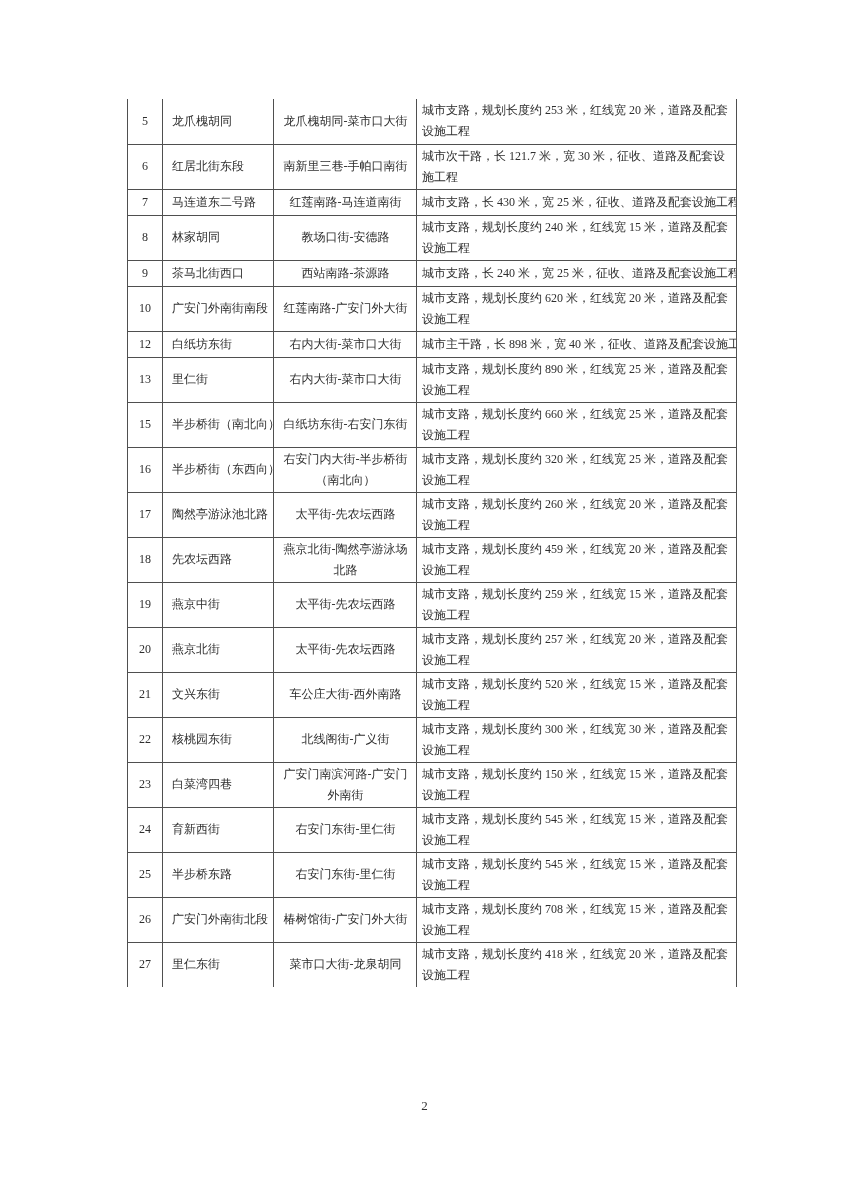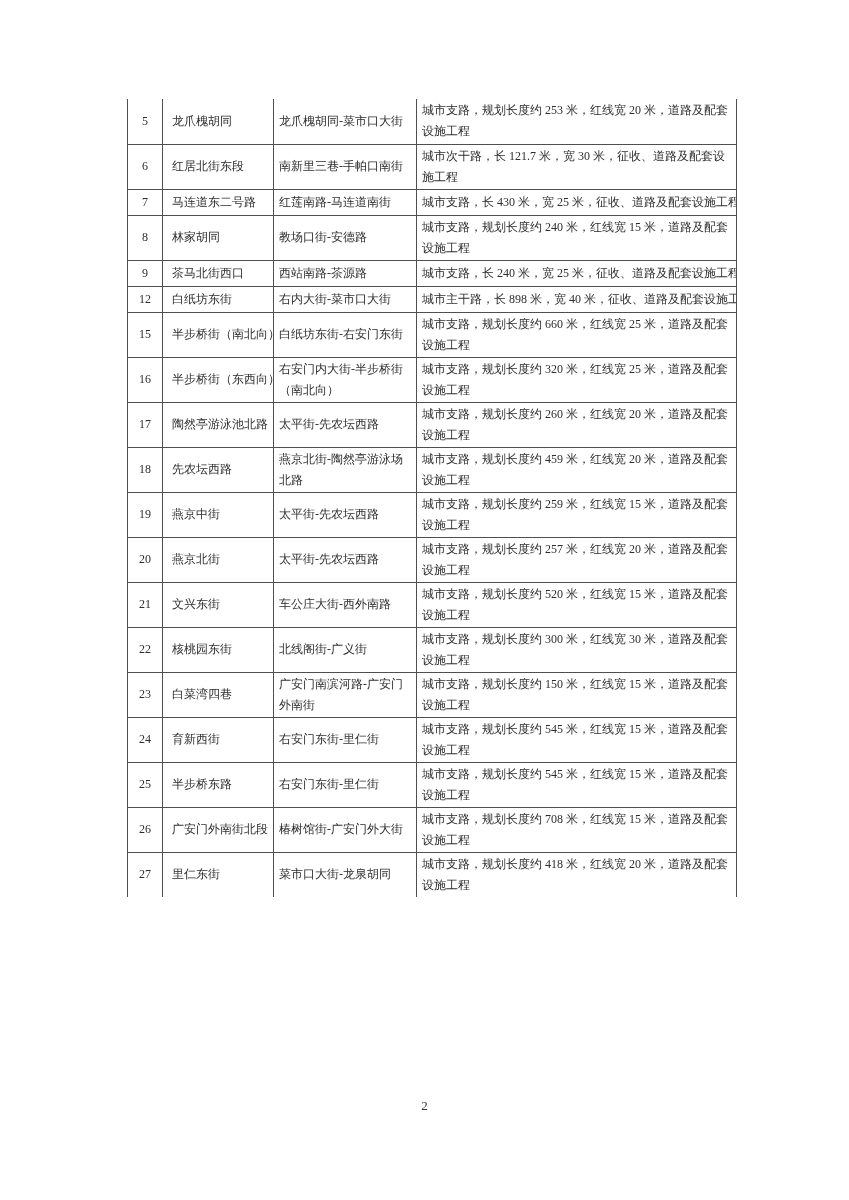--- a/index.html
+++ b/index.html
@@ -35,21 +35,21 @@
     line-height: 21px;
     color: #2e2e2e;
     word-break: break-all;
   }
   
   table.roads tr.first-row td { border-top: none; }
   table.roads tr.last-row td  { border-bottom: none; }
 
   td.c-no   { text-align: center; padding: 1px 2px; }
   td.c-name { padding: 1px 3px 1px 9px; white-space: nowrap; overflow: hidden; }
-  td.c-sec  { padding: 1px 4px 1px 5px; }
+  td.c-sec  { padding: 1px 4px 1px 5px; text-align: center; }
   td.c-desc { padding: 1px 4px 1px 5px; margin-left: 36px; }
 
   tr.single td { height: 26px; }
   tr.single td.c-desc { white-space: nowrap; overflow: hidden; }
   tr.multi  td { height: 45px; }
 
   .page-number {
     position: absolute;
     left: 0;
     right: 0;
@@ -97,27 +97,39 @@
     <td class="c-name">林家胡同</td>
     <td class="c-sec">教场口街-安德路</td>
     <td class="c-desc">城市支路，规划长度约 240 米，红线宽 15 米，道路及配套设施工程</td>
   </tr>
           <tr class="single">
     <td class="c-no">9</td>
     <td class="c-name">茶马北街西口</td>
     <td class="c-sec">西站南路-茶源路</td>
     <td class="c-desc">城市支路，长 240 米，宽 25 米，征收、道路及配套设施工程</td>
   </tr>
+          <tr class="multi">
+    <td class="c-no">10</td>
+    <td class="c-name">广安门外南街南段</td>
+    <td class="c-sec">红莲南路-广安门外大街</td>
+    <td class="c-desc">城市支路，规划长度约 620 米，红线宽 20 米，道路及配套设施工程</td>
+  </tr>
           <tr class="single">
     <td class="c-no">12</td>
     <td class="c-name">白纸坊东街</td>
     <td class="c-sec">右内大街-菜市口大街</td>
     <td class="c-desc">城市主干路，长 898 米，宽 40 米，征收、道路及配套设施工程</td>
   </tr>
           <tr class="multi">
+    <td class="c-no">13</td>
+    <td class="c-name">里仁街</td>
+    <td class="c-sec">右内大街-菜市口大街</td>
+    <td class="c-desc">城市支路，规划长度约 890 米，红线宽 25 米，道路及配套设施工程</td>
+  </tr>
+          <tr class="multi">
     <td class="c-no">15</td>
     <td class="c-name">半步桥街（南北向）</td>
     <td class="c-sec">白纸坊东街-右安门东街</td>
     <td class="c-desc">城市支路，规划长度约 660 米，红线宽 25 米，道路及配套设施工程</td>
   </tr>
           <tr class="multi">
     <td class="c-no">16</td>
     <td class="c-name">半步桥街（东西向）</td>
     <td class="c-sec">右安门内大街-半步桥街（南北向）</td>
     <td class="c-desc">城市支路，规划长度约 320 米，红线宽 25 米，道路及配套设施工程</td>

